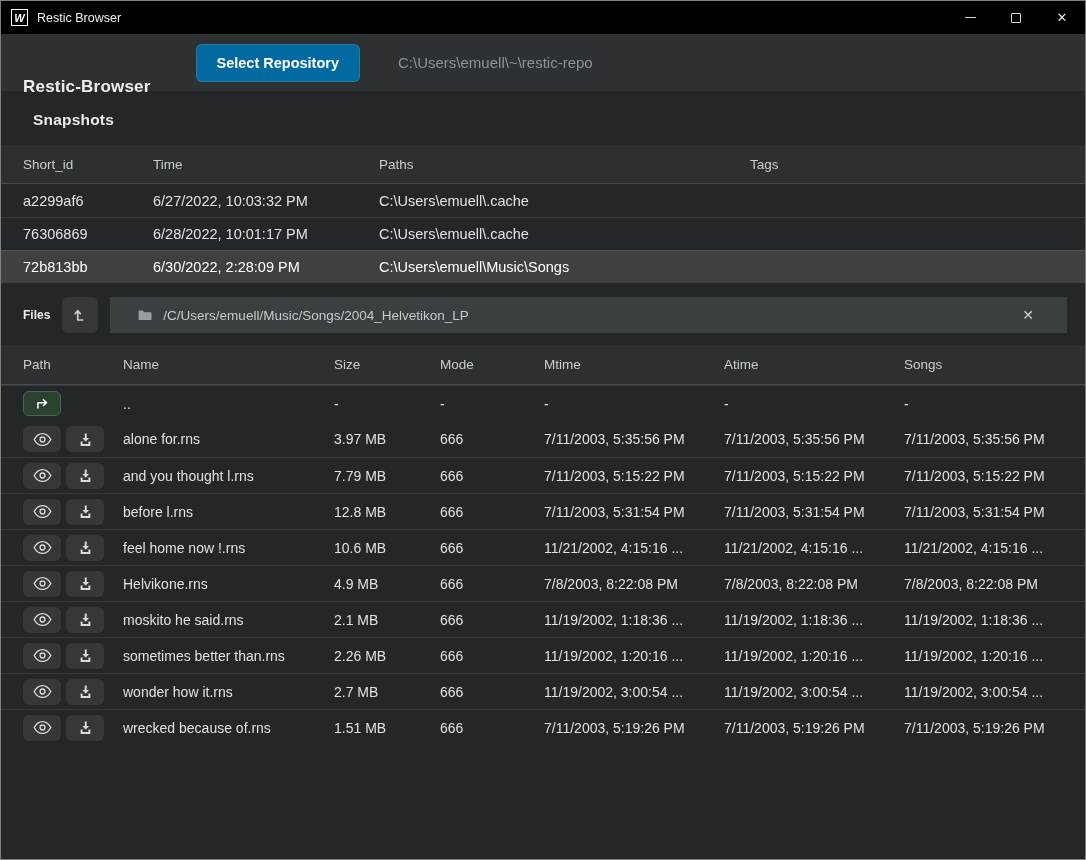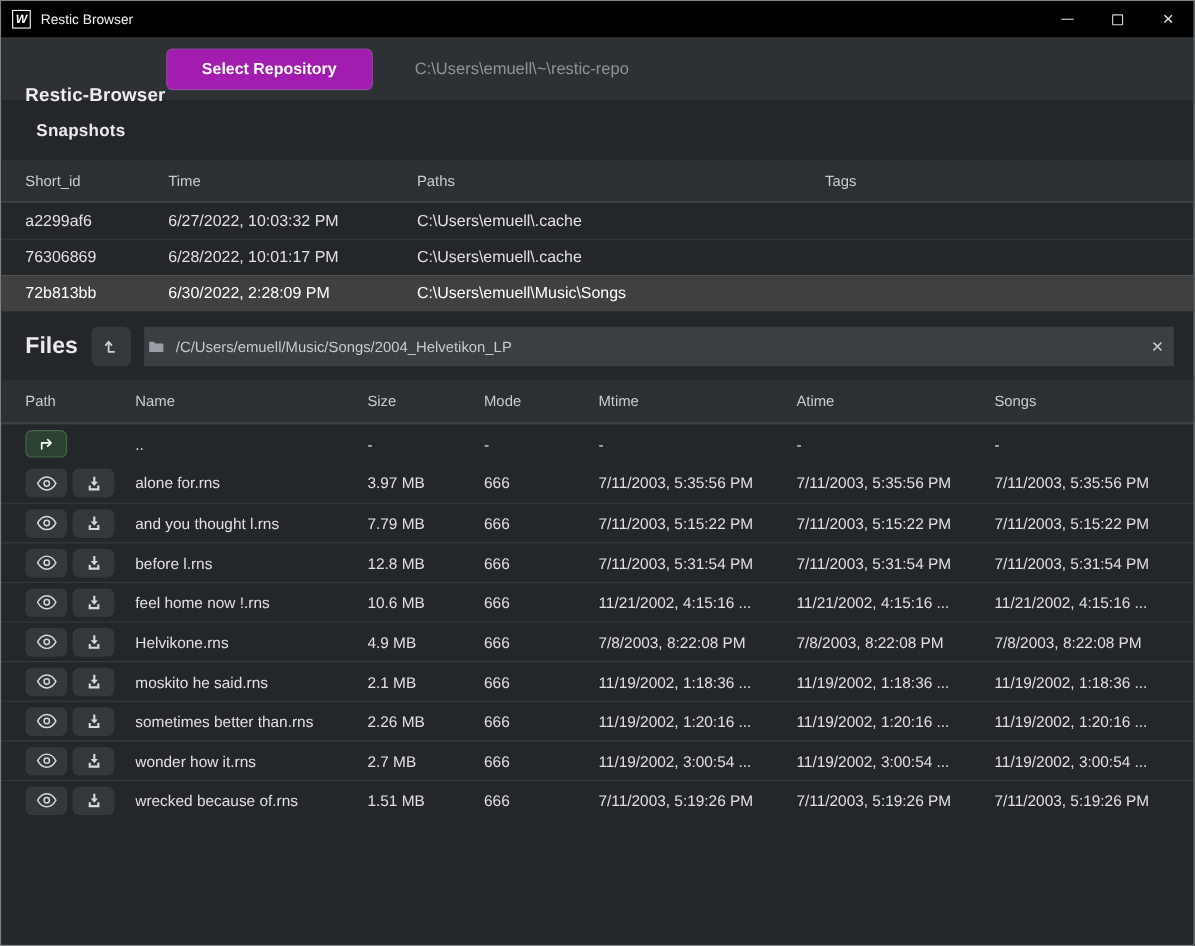--- a/index.html
+++ b/index.html
@@ -35,23 +35,24 @@
   .close-glyph { font-size:13px; line-height:1; color:#e3e3e3; }
 
   
   .header {
     height:57px; background:#2d3134;
     display:flex; align-items:center;
     padding:0 22px;
   }
   .header-title { font-size:17px; font-weight:700; color:#eceeef; letter-spacing:.2px;margin-top:48px; }
   .select-repo-btn {
-    background:#a21caf; border:1px solid rgba(120,185,135,.28);
+    margin-left:45px;
+    background:#0369a1; border:1px solid rgba(120,185,135,.28);
     color:#fff; font-weight:700; font-size:14.5px;
-    padding:10px 32px; border-radius:6px;
+    padding:10px 20px; border-radius:6px;
     font-family:inherit; cursor:pointer;
   }
   .repo-path { margin-left:38px; color:#8d9499; font-size:15px; }
 
   
   .section-heading {
     font-size:15.5px; font-weight:700; color:#e8eaeb;
     padding:20px 0 16px 22px; letter-spacing:.2px;margin-left:10px;
   }
 
@@ -74,29 +75,29 @@
   .file-row { height:36px; font-size:14px; color:#dfe1e3; border-top:1px solid rgba(255,255,255,.09); }
   .file-row:first-child { border-top:none; }
   .cell { overflow:hidden; white-space:nowrap; text-overflow:ellipsis; padding-right:10px; }
 
   
   .files-bar {
     display:flex; align-items:center;
     margin:14px 18px 12px 22px; gap:12px;
     height:36px;
   }
-  .files-label { font-size:21px; font-weight:700; color:#e8eaeb; }
+  .files-label { font-size:12px; font-weight:700; color:#e8eaeb; }
   .icon-btn {
     width:36px; height:36px; border:none; border-radius:6px;
     background:#34383b; color:#cfd3d5;
     display:flex; align-items:center; justify-content:center; cursor:pointer;
   }
   .breadcrumb {
     flex:1; height:36px; background:#3a3f42; border-radius:0;
-    display:flex; align-items:center; padding:0 3px; gap:10px;
+    display:flex; align-items:center; padding:0 27px; gap:10px;
   }
   .breadcrumb-path { flex:1; font-size:13.5px; color:#c6cacd; overflow:hidden; white-space:nowrap; text-overflow:ellipsis; }
   .breadcrumb-clear {
     background:none; border:none; color:#c9cdd0; font-size:14px; cursor:pointer;
     padding:4px 6px; line-height:1; font-family:inherit;
   }
   .folder-icon { color:#989ea3; flex:none; }
 
   
   .row-actions { display:flex; gap:5px; align-items:center; }

